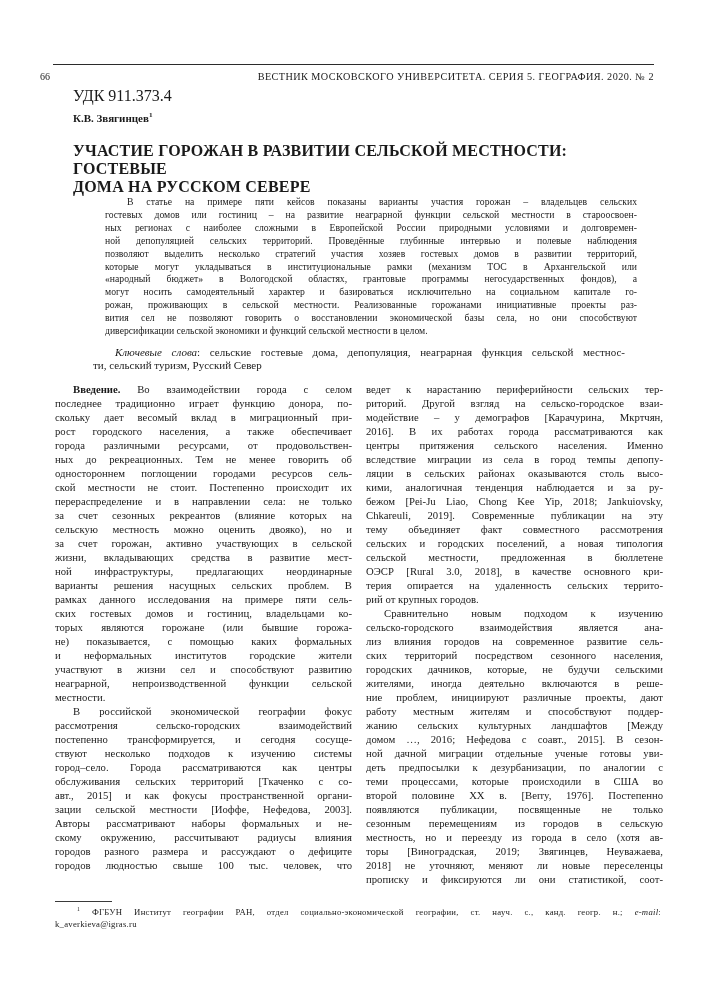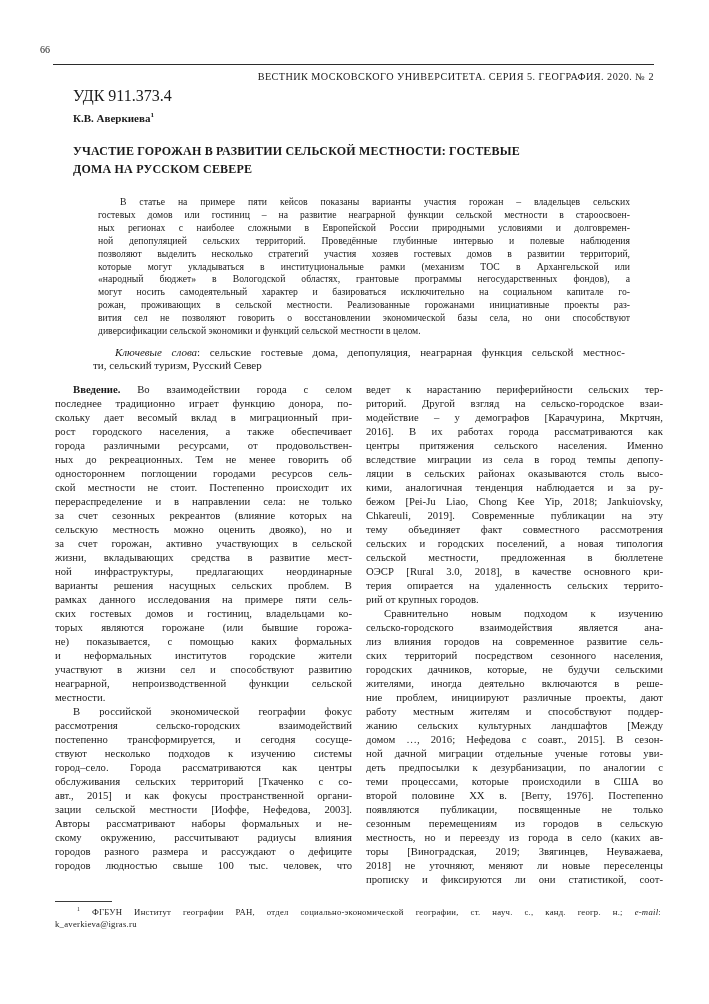--- a/index.html
+++ b/index.html
@@ -8,34 +8,34 @@
     width:709px;height:1004px;
     margin:0 auto;
     background:#ffffff;
     font-family:"Liberation Serif","DejaVu Serif",serif;
     color:#1a1a1a;
     overflow:hidden;
   }
   
   .page-header{
     position:absolute;left:40px;top:44px;width:614px;
-    display:flex;justify-content:space-between;align-items:flex-start;
+    display:flex;justify-content:space-between;align-items:flex-end;
   }
   .page-number{font-size:10px;}
   .running-head{font-size:10.2px;letter-spacing:0.45px;white-space:nowrap;margin-top:27px;}
   .header-rule{position:absolute;left:53px;top:64px;width:601px;height:1.4px;background:#2b2b2b;}
   
   .udc{position:absolute;left:73px;top:87px;font-size:16px;}
   .author-line{position:absolute;left:73px;top:112px;font-size:11px;font-weight:bold;}
   .article-title{
     position:absolute;left:73px;top:142px;width:585px;
-    font-size:12px;font-weight:bold;line-height:18px;letter-spacing:0.2px;
+    font-size:16px;font-weight:bold;line-height:18px;letter-spacing:0.2px;
   }
   
-  .abstract-block{position:absolute;left:98px;top:196px;width:532px;font-size:9.7px;line-height:12.9px;}
+  .abstract-block{position:absolute;left:105px;top:196px;width:532px;font-size:9.7px;line-height:12.9px;}
   .keywords-block{position:absolute;left:93px;top:346px;width:532px;font-size:11px;line-height:12.9px;}
   .abstract-block .indent,.keywords-block .indent{text-indent:22px;}
   
   .body-columns{position:absolute;left:55px;top:382px;width:608px;display:flex;gap:14px;}
   .col{width:297px;font-size:10.7px;line-height:14px;}
   .col .indent{text-indent:18px;}
   
   .footnote-divider{position:absolute;left:55px;top:901px;width:57px;height:1px;background:#3a3a3a;}
   .footnote-block{position:absolute;left:55px;top:906px;width:606px;font-size:8.7px;line-height:12.3px;letter-spacing:0.25px;}
   .footnote-block .indent{text-indent:22px;}
@@ -54,21 +54,21 @@
 
   <div class="page-header">
     <span class="page-number">66</span>
     <span class="running-head">ВЕСТНИК МОСКОВСКОГО УНИВЕРСИТЕТА. СЕРИЯ 5. ГЕОГРАФИЯ. 2020. № 2</span>
   </div>
   <div class="header-rule"></div>
 
   <div class="udc">УДК 911.373.4</div>
 
   <div class="author-line">
-    <span>К.В. Аверкиева</span><sup>1</sup>
+    <span>К.В. Звягинцев</span><sup>1</sup>
   </div>
 
   <div class="article-title">
     <div>УЧАСТИЕ ГОРОЖАН В РАЗВИТИИ СЕЛЬСКОЙ МЕСТНОСТИ: ГОСТЕВЫЕ</div>
     <div>ДОМА НА РУССКОМ СЕВЕРЕ</div>
   </div>
 
   <div class="abstract-block">
       <div class="tline indent">В статье на примере пяти кейсов показаны варианты участия горожан – владельцев сельских</div>
       <div class="tline">гостевых домов или гостиниц – на развитие неаграрной функции сельской местности в староосвоен-</div>
@@ -152,21 +152,21 @@
         <div class="tline">ние проблем, инициируют различные проекты, дают</div>
         <div class="tline">работу местным жителям и способствуют поддер-</div>
         <div class="tline">жанию сельских культурных ландшафтов [Между</div>
         <div class="tline">домом …, 2016; Нефедова с соавт., 2015]. В сезон-</div>
         <div class="tline">ной дачной миграции отдельные ученые готовы уви-</div>
         <div class="tline">деть предпосылки к дезурбанизации, по аналогии с</div>
         <div class="tline">теми процессами, которые происходили в США во</div>
         <div class="tline">второй половине XX в. [Berry, 1976]. Постепенно</div>
         <div class="tline">появляются публикации, посвященные не только</div>
         <div class="tline">сезонным перемещениям из городов в сельскую</div>
-        <div class="tline">местность, но и переезду из города в село (каких ав-</div>
+        <div class="tline">местность, но и переезду из города в село (хотя ав-</div>
         <div class="tline">торы [Виноградская, 2019; Звягинцев, Неуважаева,</div>
         <div class="tline">2018] не уточняют, меняют ли новые переселенцы</div>
         <div class="tline">прописку и фиксируются ли они статистикой, соот-</div>
       </div>
   </div>
 
   <div class="footnote-divider"></div>
   <div class="footnote-block">
       <div class="tline indent"><span class="seg-sup">1</span> ФГБУН Институт географии РАН, отдел социально-экономической географии, ст. науч. с., канд. геогр. н.; <span class="seg-i ">e-mail</span>:</div>
       <div class="tline lastline">k_averkieva@igras.ru</div>

